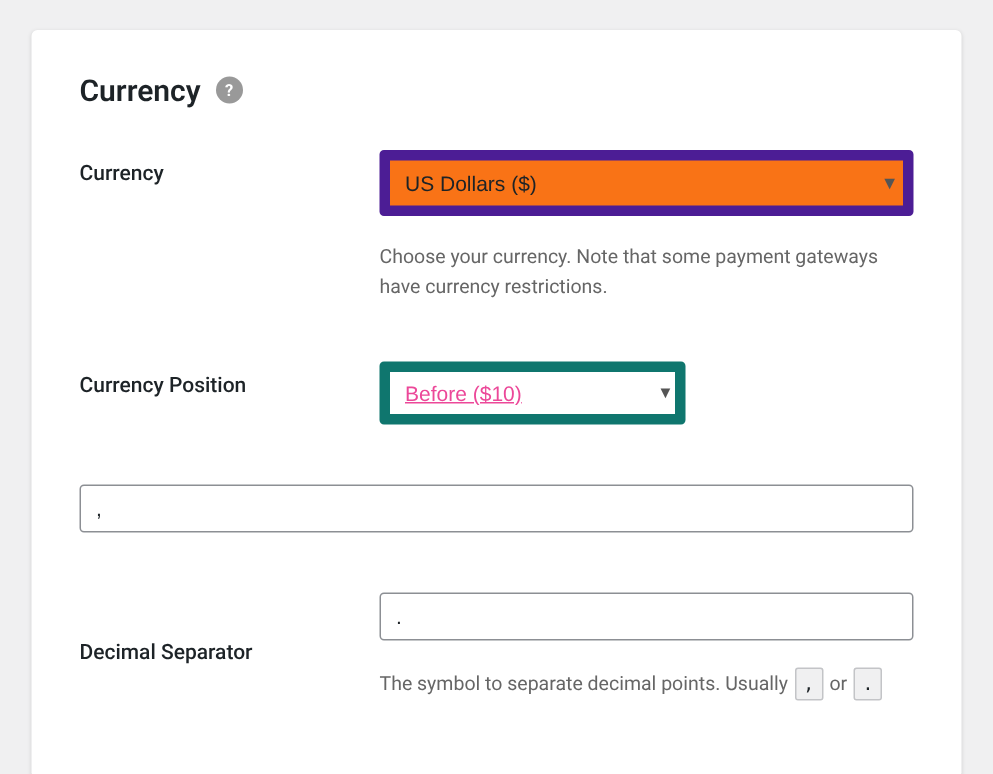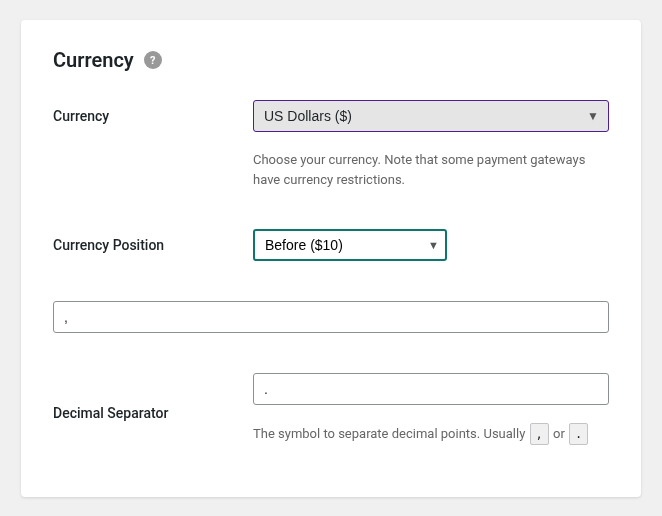--- a/index.html
+++ b/index.html
@@ -80,25 +80,25 @@
 
     .select-wrapper {
       position: relative;
       display: inline-block;
       width: 100%;
     }
 
     .currency-select {
       width: 100%;
       padding: 7px 36px 7px 10px;
-      border: 1px solid #4c1d95;
+      border: 7px solid #4c1d95;
       border-radius: 3px;
       font-size: 14px;
       color: #1d2327;
-      background: #e5e5e5;
+      background: #f97316;
       appearance: none;
       cursor: pointer;
       outline: none;
     }
 
     .select-arrow {
       position: absolute;
       right: 10px;
       top: 50%;
       transform: translateY(-50%);
@@ -115,28 +115,29 @@
     }
 
     .position-select-wrapper {
       display: inline-flex;
       align-items: center;
       position: relative;
     }
 
     .position-select {
       padding: 6px 28px 6px 10px;
-      border: 2px solid #0f766e;
+      border: 7px solid #0f766e;
       border-radius: 3px;
       font-size: 14px;
-      color: #000000;
+      color: #ec4899;
       background: #fff;
       appearance: none;
       cursor: pointer;
       outline: none;
+      text-decoration: underline;
     }
 
     .position-arrow {
       position: absolute;
       right: 8px;
       top: 50%;
       transform: translateY(-50%);
       pointer-events: none;
       color: #555;
       font-size: 11px;

